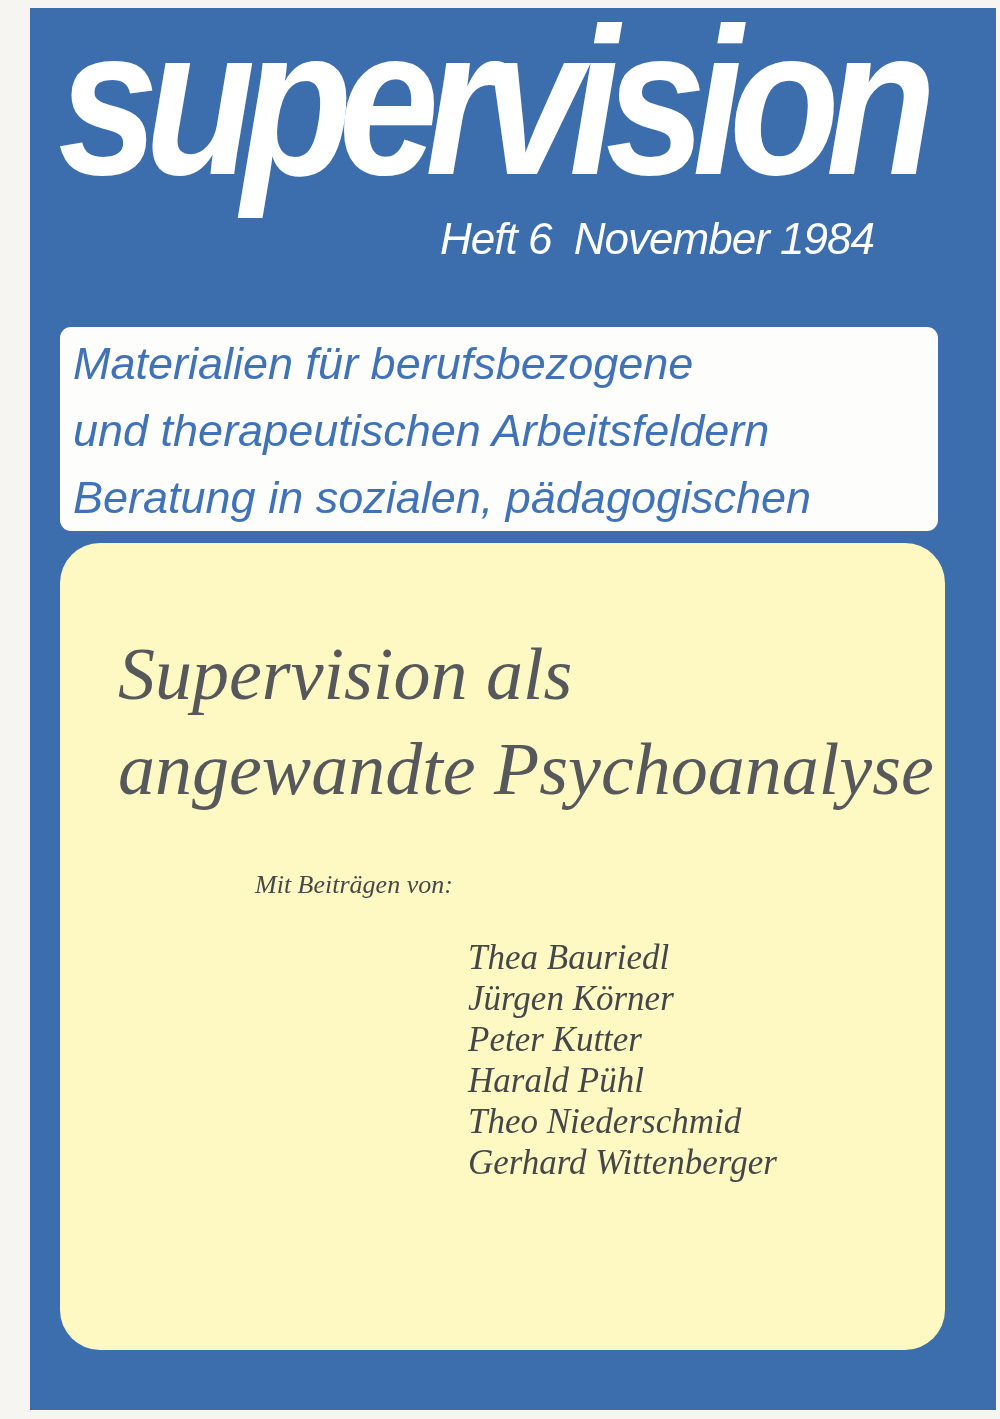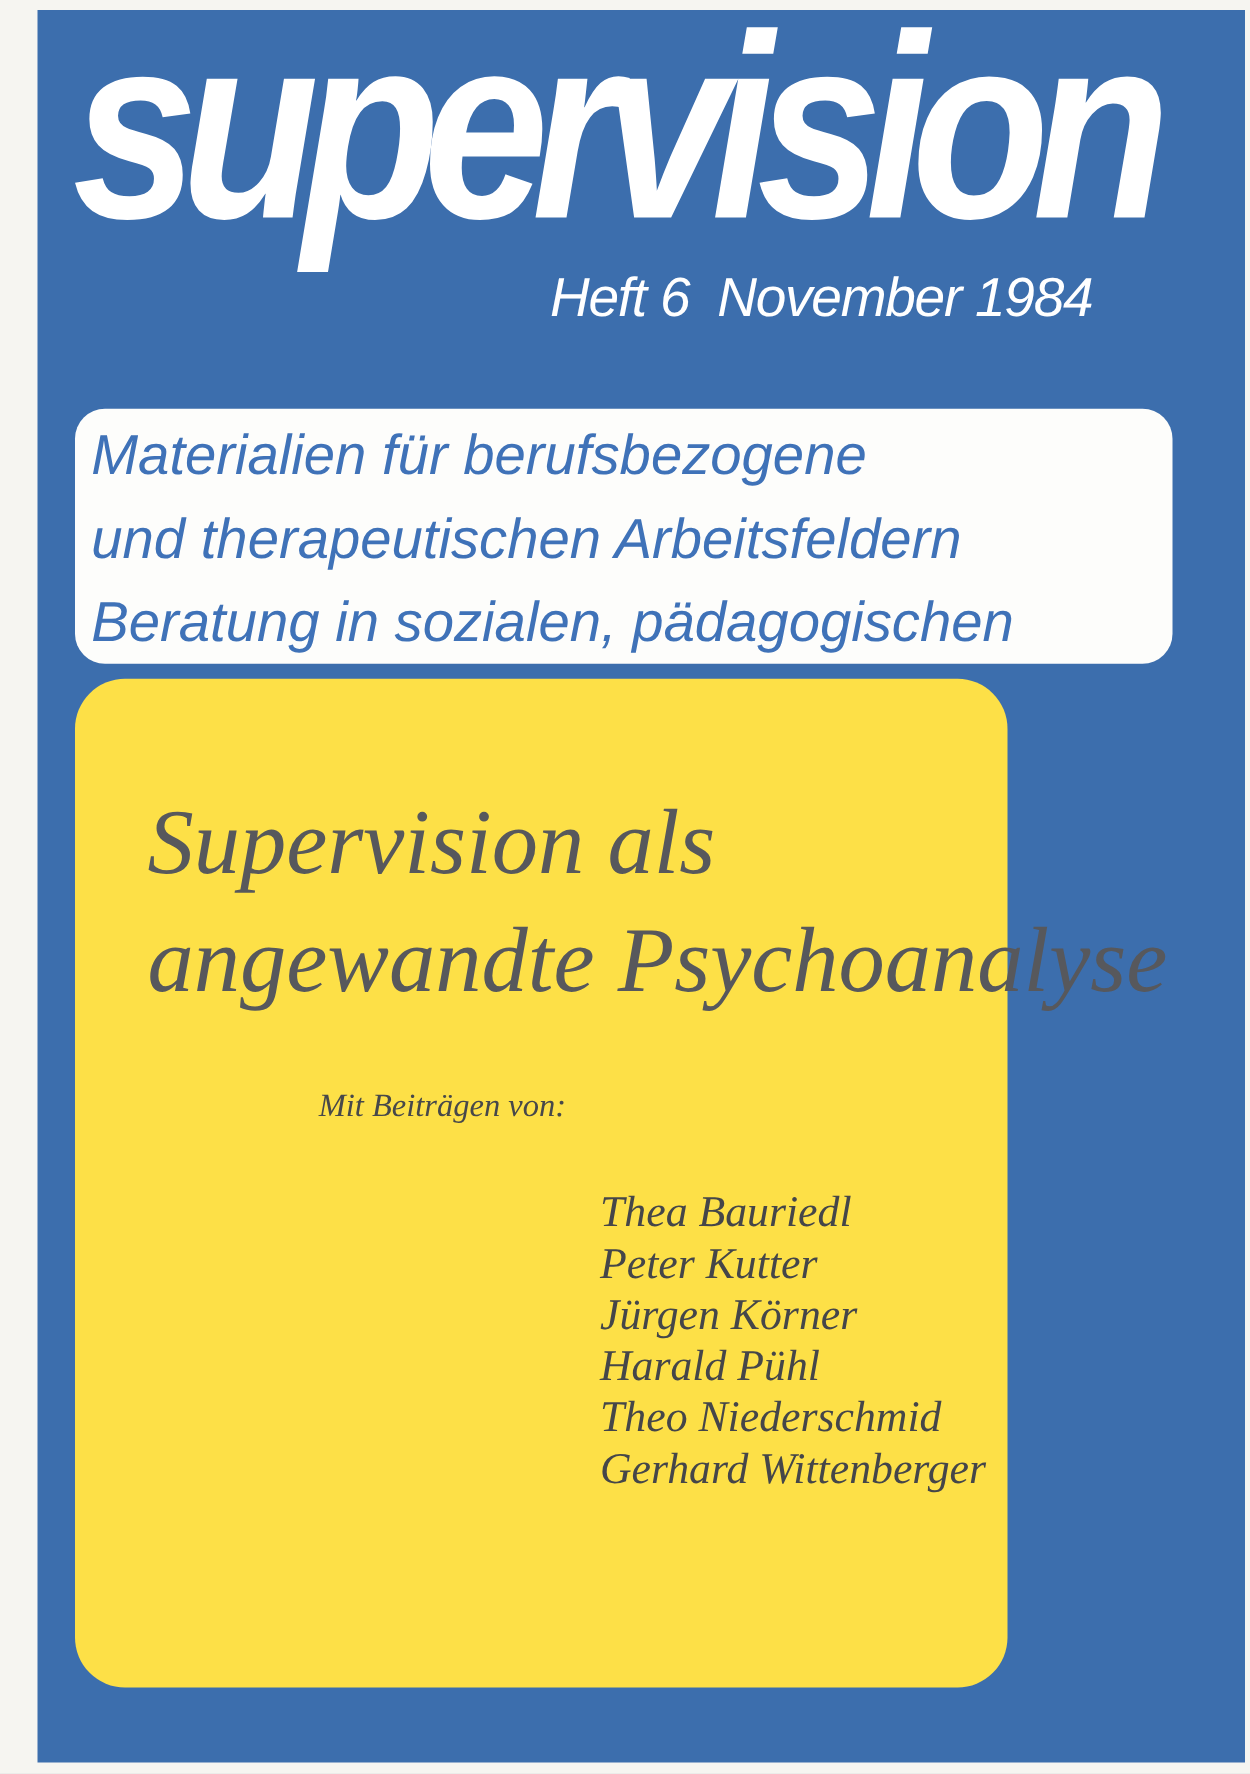--- a/index.html
+++ b/index.html
@@ -50,37 +50,37 @@
     white-space: pre;
     text-align: right;
   }
   .tagline-box {
     position: absolute;
     left: 30px;
     top: 319px;
     width: 878px;
     height: 204px;
     background: #fdfdfb;
-    border-radius: 24px;
+    border-radius: 11px;
     box-sizing: border-box;
     padding: 3px 0 0 13px;
   }
   .tagline-line {
     font-size: 45px;
     line-height: 67px;
     color: #3f72b8;
     white-space: nowrap;
   }
   .main-box {
     position: absolute;
     left: 30px;
     top: 535px;
-    width: 746px;
+    width: 885px;
     height: 807px;
-    background: #fde047;
+    background: #fef9c3;
     border-radius: 40px;
   }
   .cover-title {
     position: absolute;
     left: 58px;
     top: 84px;
     font-family: "Liberation Serif", serif;
     font-size: 74px;
     line-height: 95px;
     color: #57585c;
@@ -93,21 +93,21 @@
     font-family: "Liberation Serif", serif;
     font-size: 26px;
     line-height: 41px;
     color: #47484a;
     white-space: nowrap;
   }
   .contributors {
     position: absolute;
     left: 408px;
     top: 394px;
-    margin: 12px;
+    margin: 0;
     padding: 0;
     list-style: none;
     font-family: "Liberation Serif", serif;
     font-size: 35px;
     line-height: 41px;
     color: #454649;
   }
   .contributors li {
     white-space: nowrap;
   }
@@ -131,22 +131,22 @@
     <div class="main-box">
       <div class="cover-title">
         <div>Supervision als</div>
         <div>angewandte Psychoanalyse</div>
       </div>
 
       <div class="byline">Mit Beiträgen von:</div>
 
       <ul class="contributors">
         <li>Thea Bauriedl</li>
+        <li>Jürgen Körner</li>
         <li>Peter Kutter</li>
-        <li>Jürgen Körner</li>
         <li>Harald Pühl</li>
         <li>Theo Niederschmid</li>
         <li>Gerhard Wittenberger</li>
       </ul>
     </div>
 
   </div>
 </div>
 
 </body></html>

